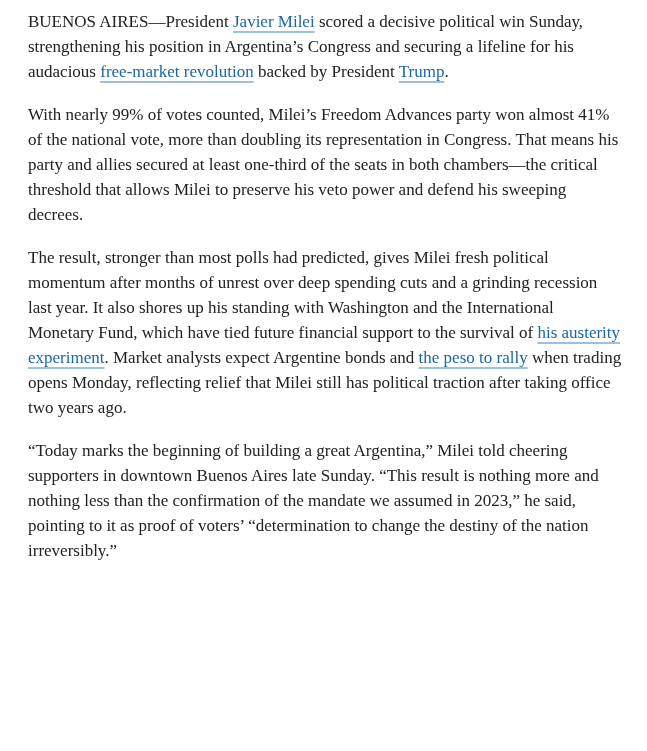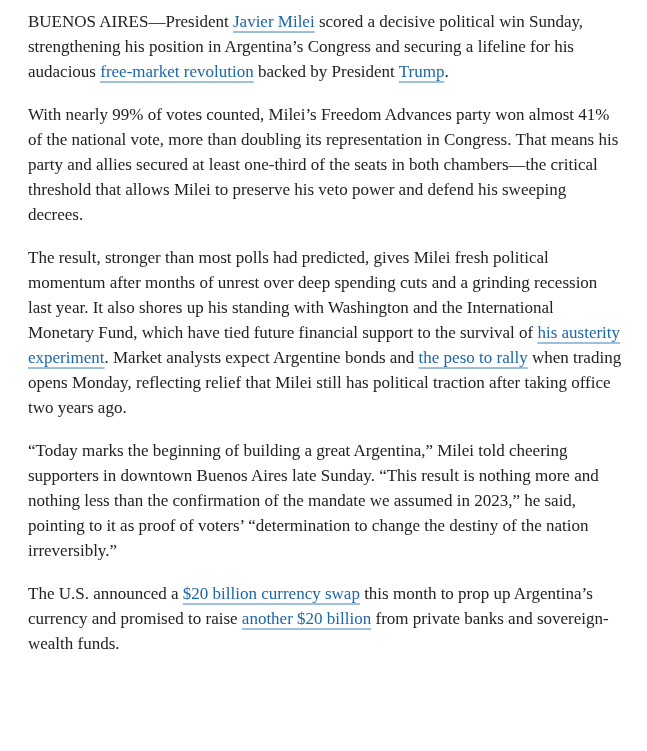--- a/index.html
+++ b/index.html
@@ -36,14 +36,13 @@
   }
 </style>
 </head>
 <body>
 
 <main class="article">
     <p class="para"><span>BUENOS AIRES—President </span><a href="#" class="inline-link">Javier Milei</a><span> scored a decisive political win Sunday, strengthening his position in Argentina’s Congress and securing a lifeline for his audacious </span><a href="#" class="inline-link">free-market revolution</a><span> backed by President </span><a href="#" class="inline-link">Trump</a><span>.</span></p>
     <p class="para"><span>With nearly 99% of votes counted, Milei’s Freedom Advances party won almost 41% of the national vote, more than doubling its representation in Congress. That means his party and allies secured at least one-third of the seats in both chambers—the critical threshold that allows Milei to preserve his veto power and defend his sweeping decrees.</span></p>
     <p class="para"><span>The result, stronger than most polls had predicted, gives Milei fresh political momentum after months of unrest over deep spending cuts and a grinding recession last year. It also shores up his standing with Washington and the International Monetary Fund, which have tied future financial support to the survival of </span><a href="#" class="inline-link">his austerity experiment</a><span>. Market analysts expect Argentine bonds and </span><a href="#" class="inline-link">the peso to rally</a><span> when trading opens Monday, reflecting relief that Milei still has political traction after taking office two years ago.</span></p>
     <p class="para"><span>“Today marks the beginning of building a great Argentina,” Milei told cheering supporters in downtown Buenos Aires late Sunday. “This result is nothing more and nothing less than the confirmation of the mandate we assumed in 2023,” he said, pointing to it as proof of voters’ “determination to change the destiny of the nation irreversibly.”</span></p>
-    <p class="para"><span>The U.S. announced a </span><a href="#" class="inline-link">$20 billion currency swap</a><span> this month to prop up Argentina’s currency and promised to raise </span><a href="#" class="inline-link">another $20 billion</a><span> from private banks and sovereign-wealth funds.</span></p>
   </main>
 
 </body></html>

